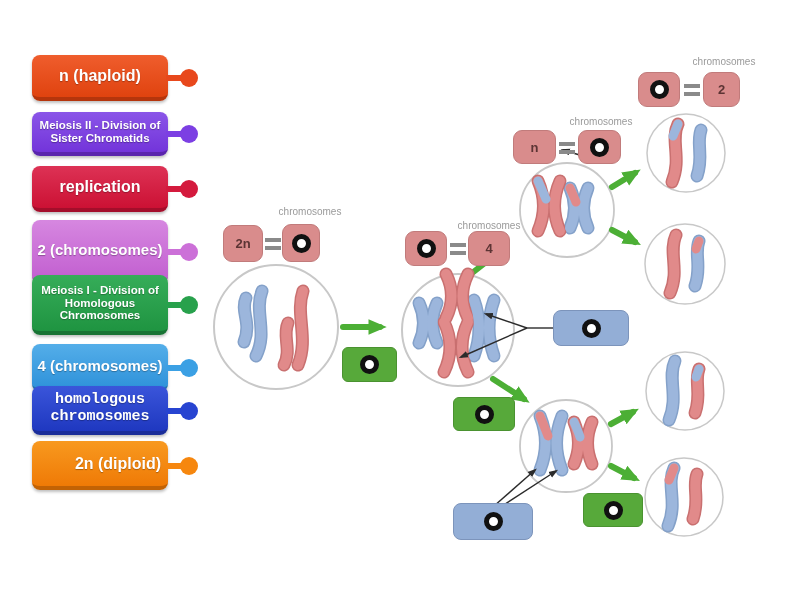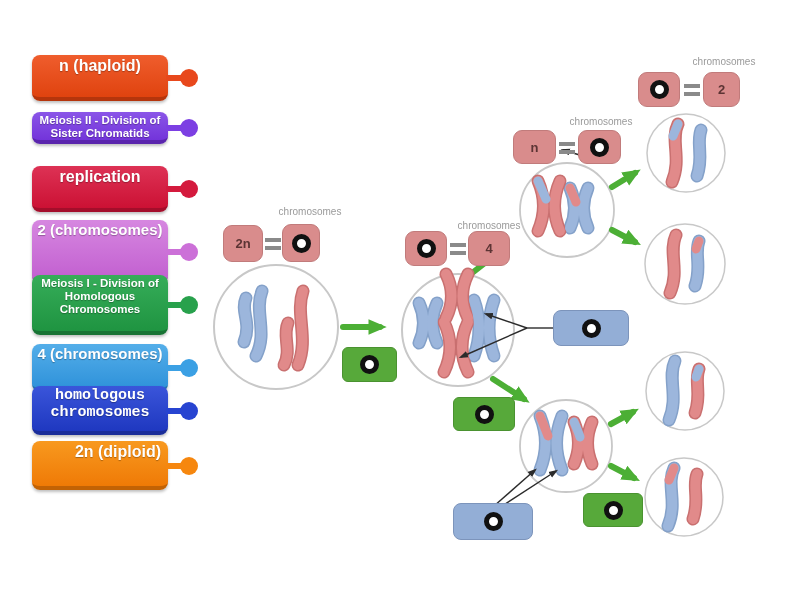--- a/index.html
+++ b/index.html
@@ -2,21 +2,21 @@
 <html><head>
 <meta charset="utf-8">
 <style>
   html,body{margin:0;padding:0;background:#fff;}
   .stage{position:relative;width:800px;height:600px;background:#fff;overflow:hidden;
          font-family:"Liberation Sans",sans-serif;}
 
   
   .wb{position:absolute;left:32px;width:136px;}
   .wb-btn{position:relative;width:100%;height:100%;border-radius:8px;
-          display:flex;align-items:flex-start;justify-content:center;text-align:center;
+          display:flex;align-items:center;justify-content:center;text-align:center;
           color:#fff;font-weight:bold;line-height:1.12;padding:2px 4px;box-sizing:border-box;
           box-shadow:0 2px 3px rgba(0,0,0,.25);text-shadow:0 1px 1px rgba(0,0,0,.3);cursor:grab;}
   .wb-stem{position:absolute;right:-15px;top:50%;margin-top:-3px;width:17px;height:6px;}
   .wb-dot{position:absolute;right:-30px;top:50%;margin-top:-9px;width:18px;height:18px;border-radius:50%;}
   .f-lg .wb-btn{font-size:16px;}
   .f-md .wb-btn{font-size:15px;}
   .f-sm .wb-btn{font-size:11.5px;}
   .c1 .wb-btn{background:linear-gradient(180deg,#ef5d2d,#e0430f);border-bottom:4px solid #b5350c;}
   .c1 .wb-stem,.c1 .wb-dot{background:#e8481c;}
   .c2 .wb-btn{background:linear-gradient(180deg,#8a55e8,#7334da);border-bottom:4px solid #5a25ad;}
@@ -57,21 +57,21 @@
 
 <div class="stage">
 
   <div class="wb c1 f-lg" style="top:55px;height:46px">
     <div class="wb-btn">
         <span>n (haploid)</span>
       </div>
     <span class="wb-stem"></span>
     <span class="wb-dot"></span>
   </div>
-  <div class="wb c2 f-sm" style="top:112px;height:32px">
+  <div class="wb c2 f-sm" style="top:112px;height:44px">
     <div class="wb-btn">
         <span>Meiosis II - Division of Sister Chromatids</span>
       </div>
     <span class="wb-stem"></span>
     <span class="wb-dot"></span>
   </div>
   <div class="wb c3 f-lg" style="top:166px;height:46px">
     <div class="wb-btn">
         <span>replication</span>
       </div>

